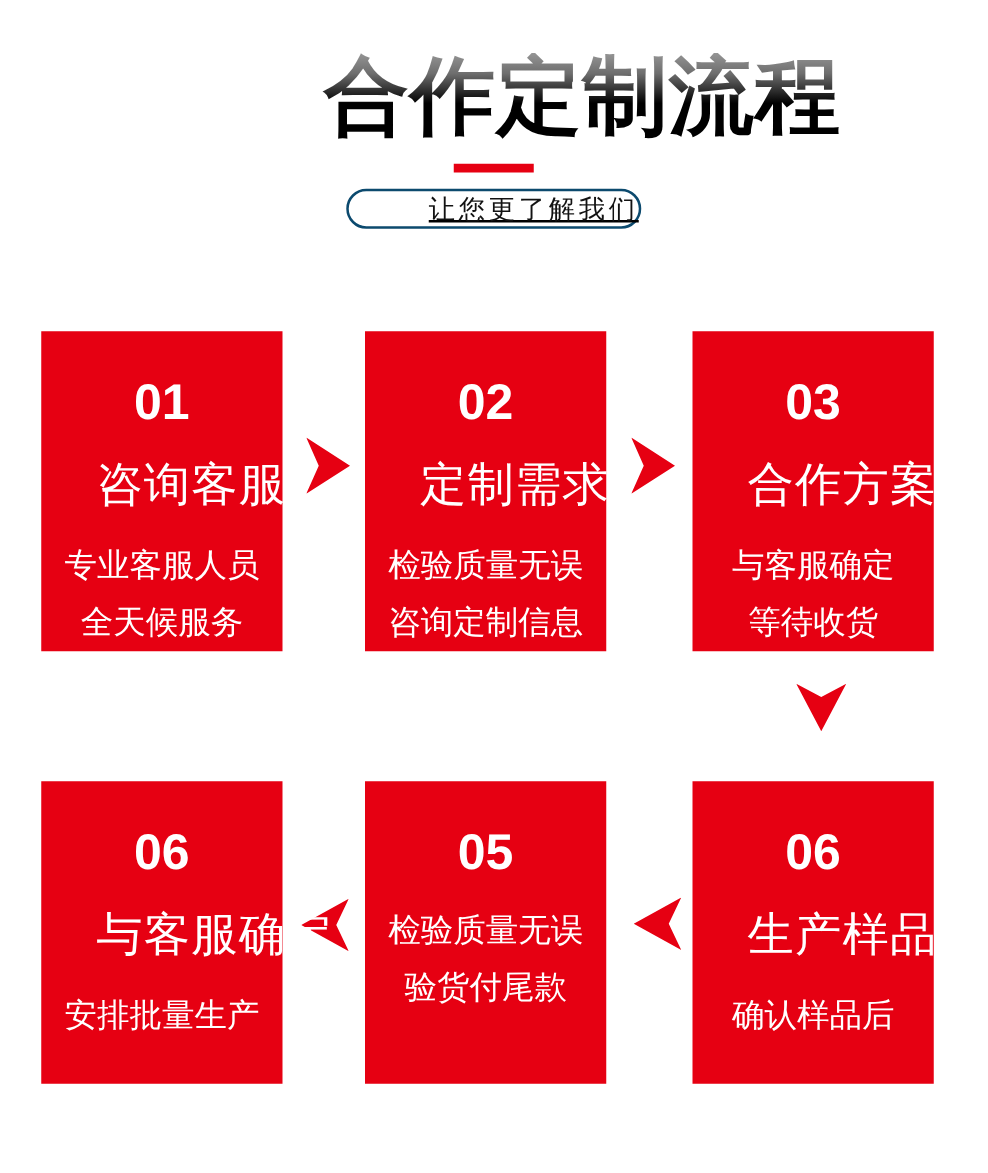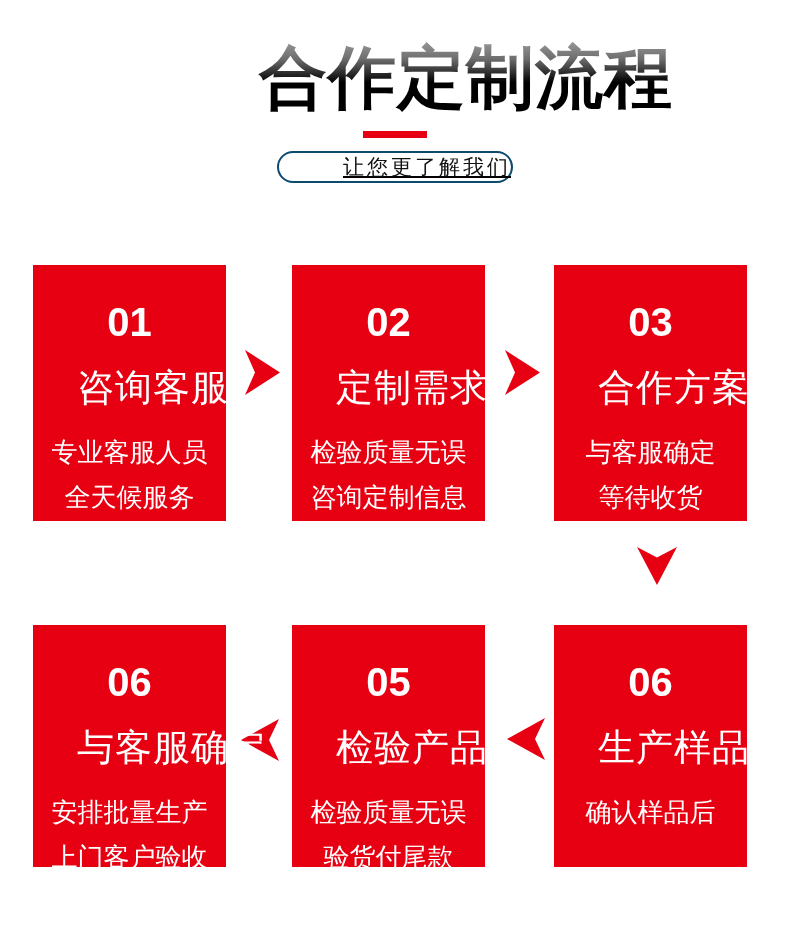--- a/index.html
+++ b/index.html
@@ -178,35 +178,33 @@
   </div>
 
   <div class="arrow arrow-4">
     <svg viewBox="0 0 38 42" preserveAspectRatio="none">
         <polygon points="38,0 28,21 38,42 0,21"></polygon>
       </svg>
   </div>
 
   <div class="card row-bottom col-2">
     <div class="card-num">05</div>
-    <div class="card-title">检验产品</div>
     <div class="card-desc">
       <div>检验质量无误</div>
       <div>验货付尾款</div>
     </div>
   </div>
 
   <div class="arrow arrow-5">
     <svg viewBox="0 0 38 42" preserveAspectRatio="none">
         <polygon points="38,0 28,21 38,42 0,21"></polygon>
       </svg>
   </div>
 
   <div class="card row-bottom col-1">
     <div class="card-num">06</div>
     <div class="card-title">与客服确定</div>
     <div class="card-desc">
       <div>安排批量生产</div>
-      <div>上门客户验收</div>
     </div>
   </div>
 
 </div>
 
 </body></html>

